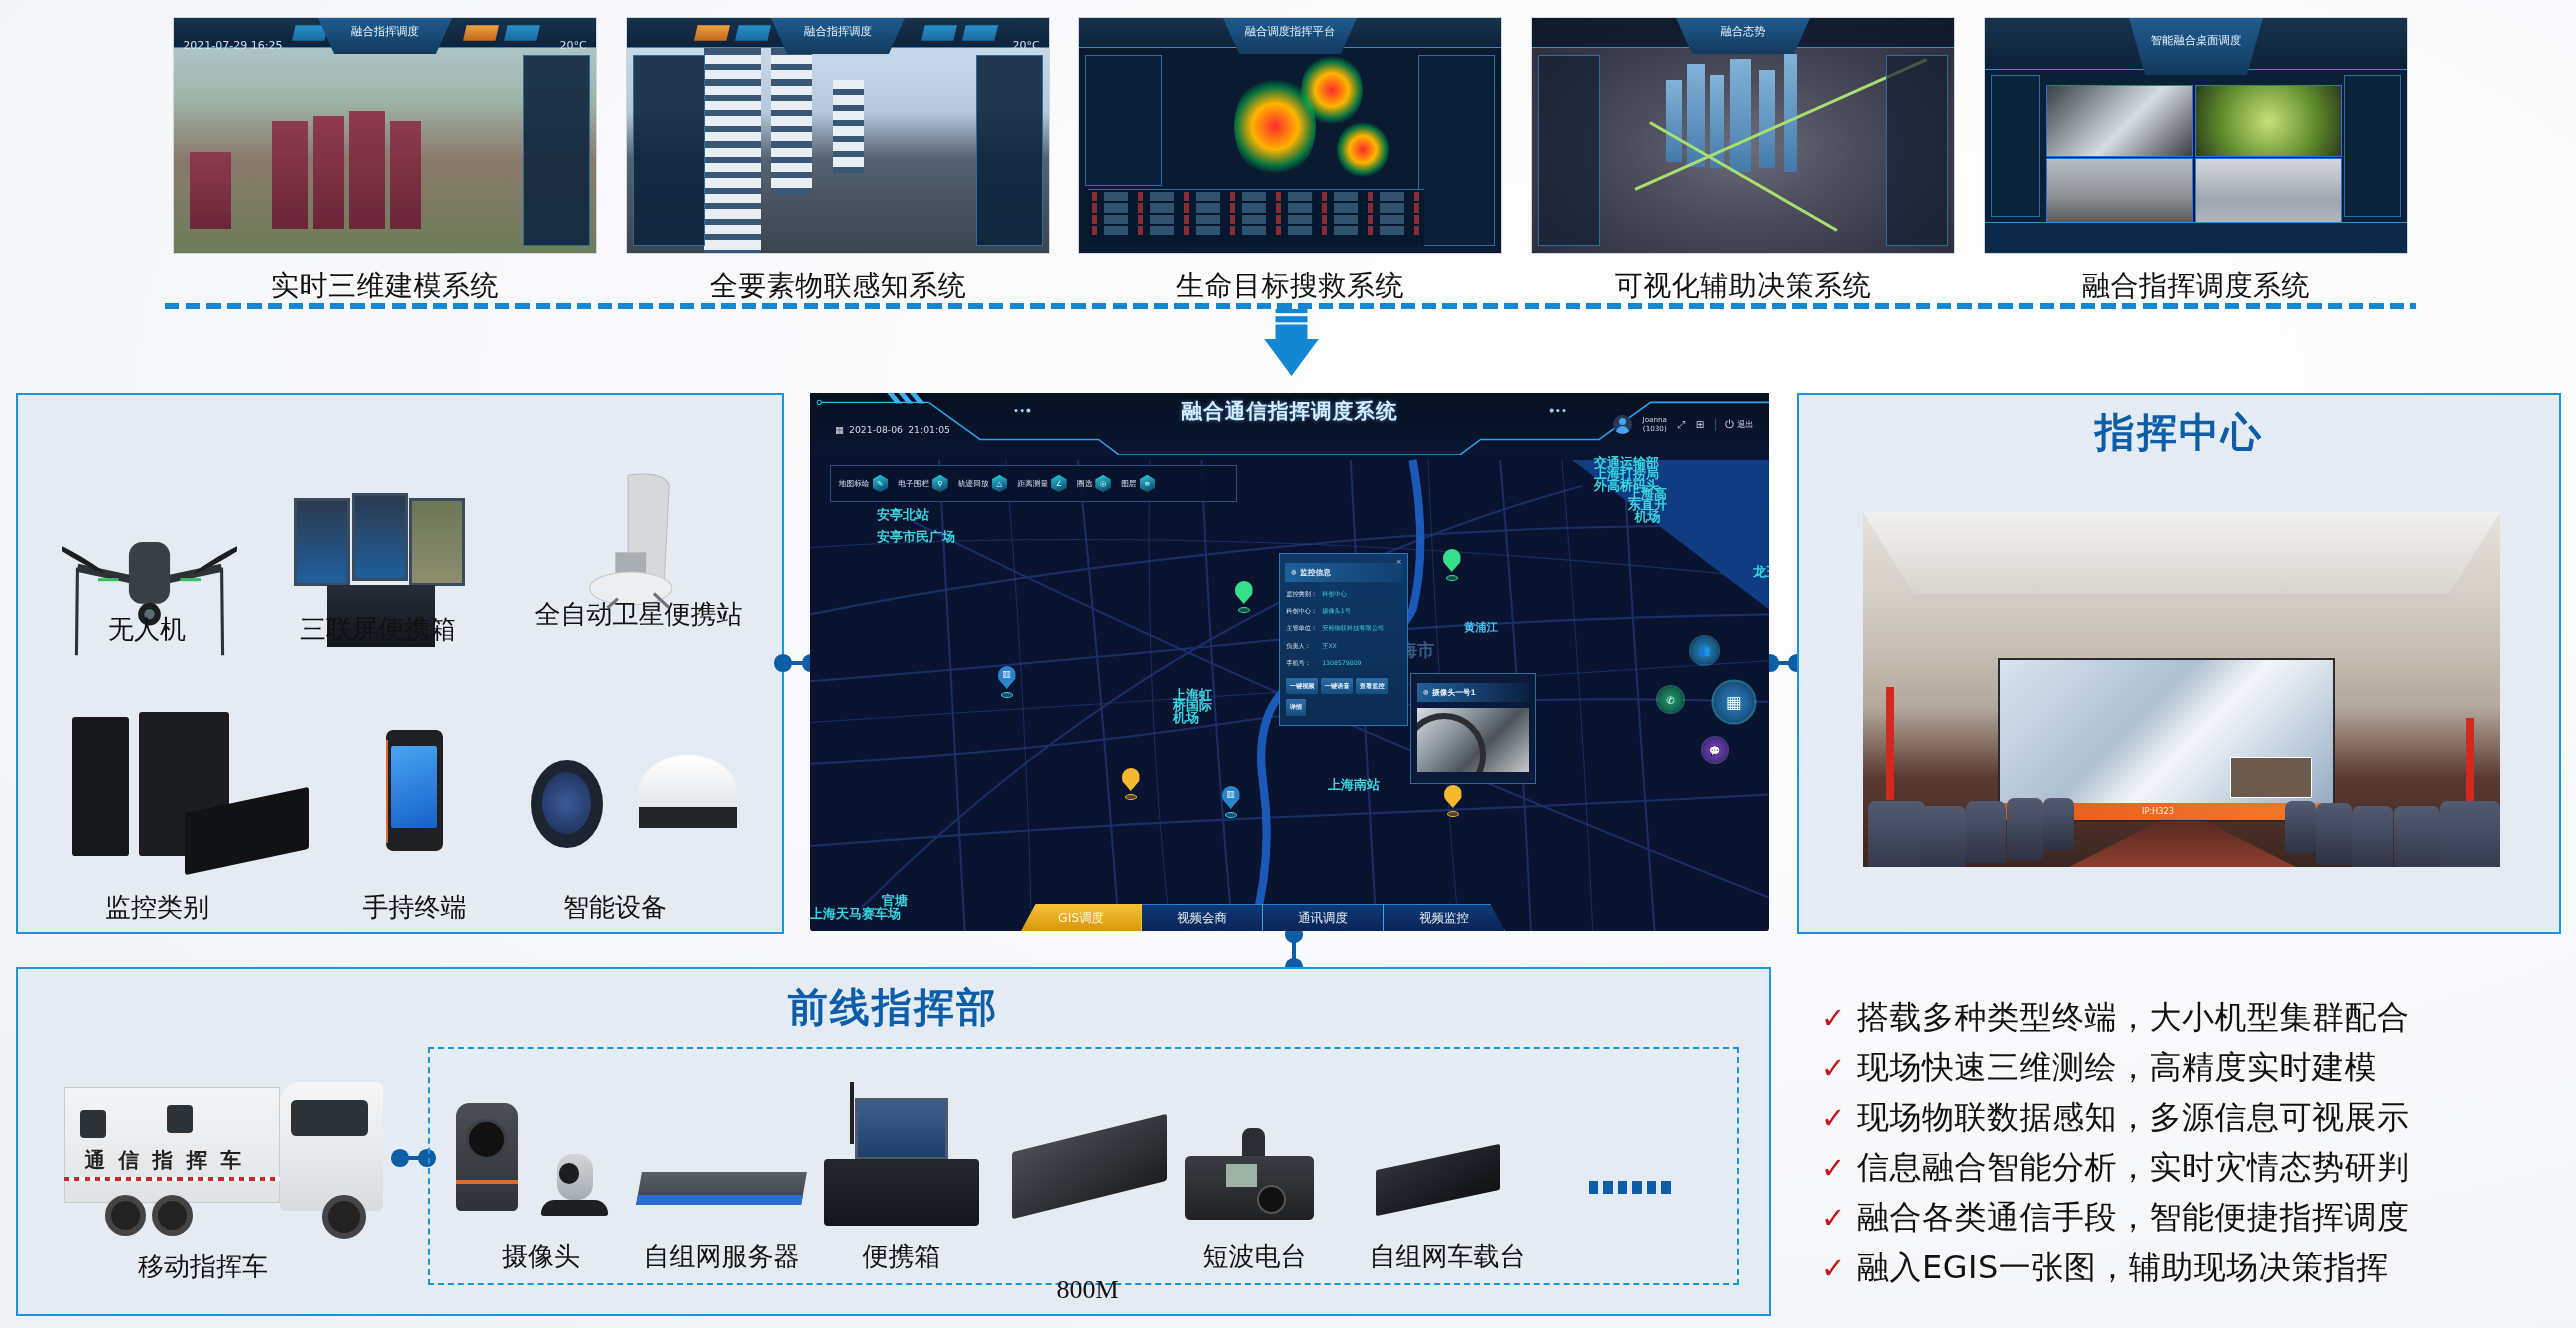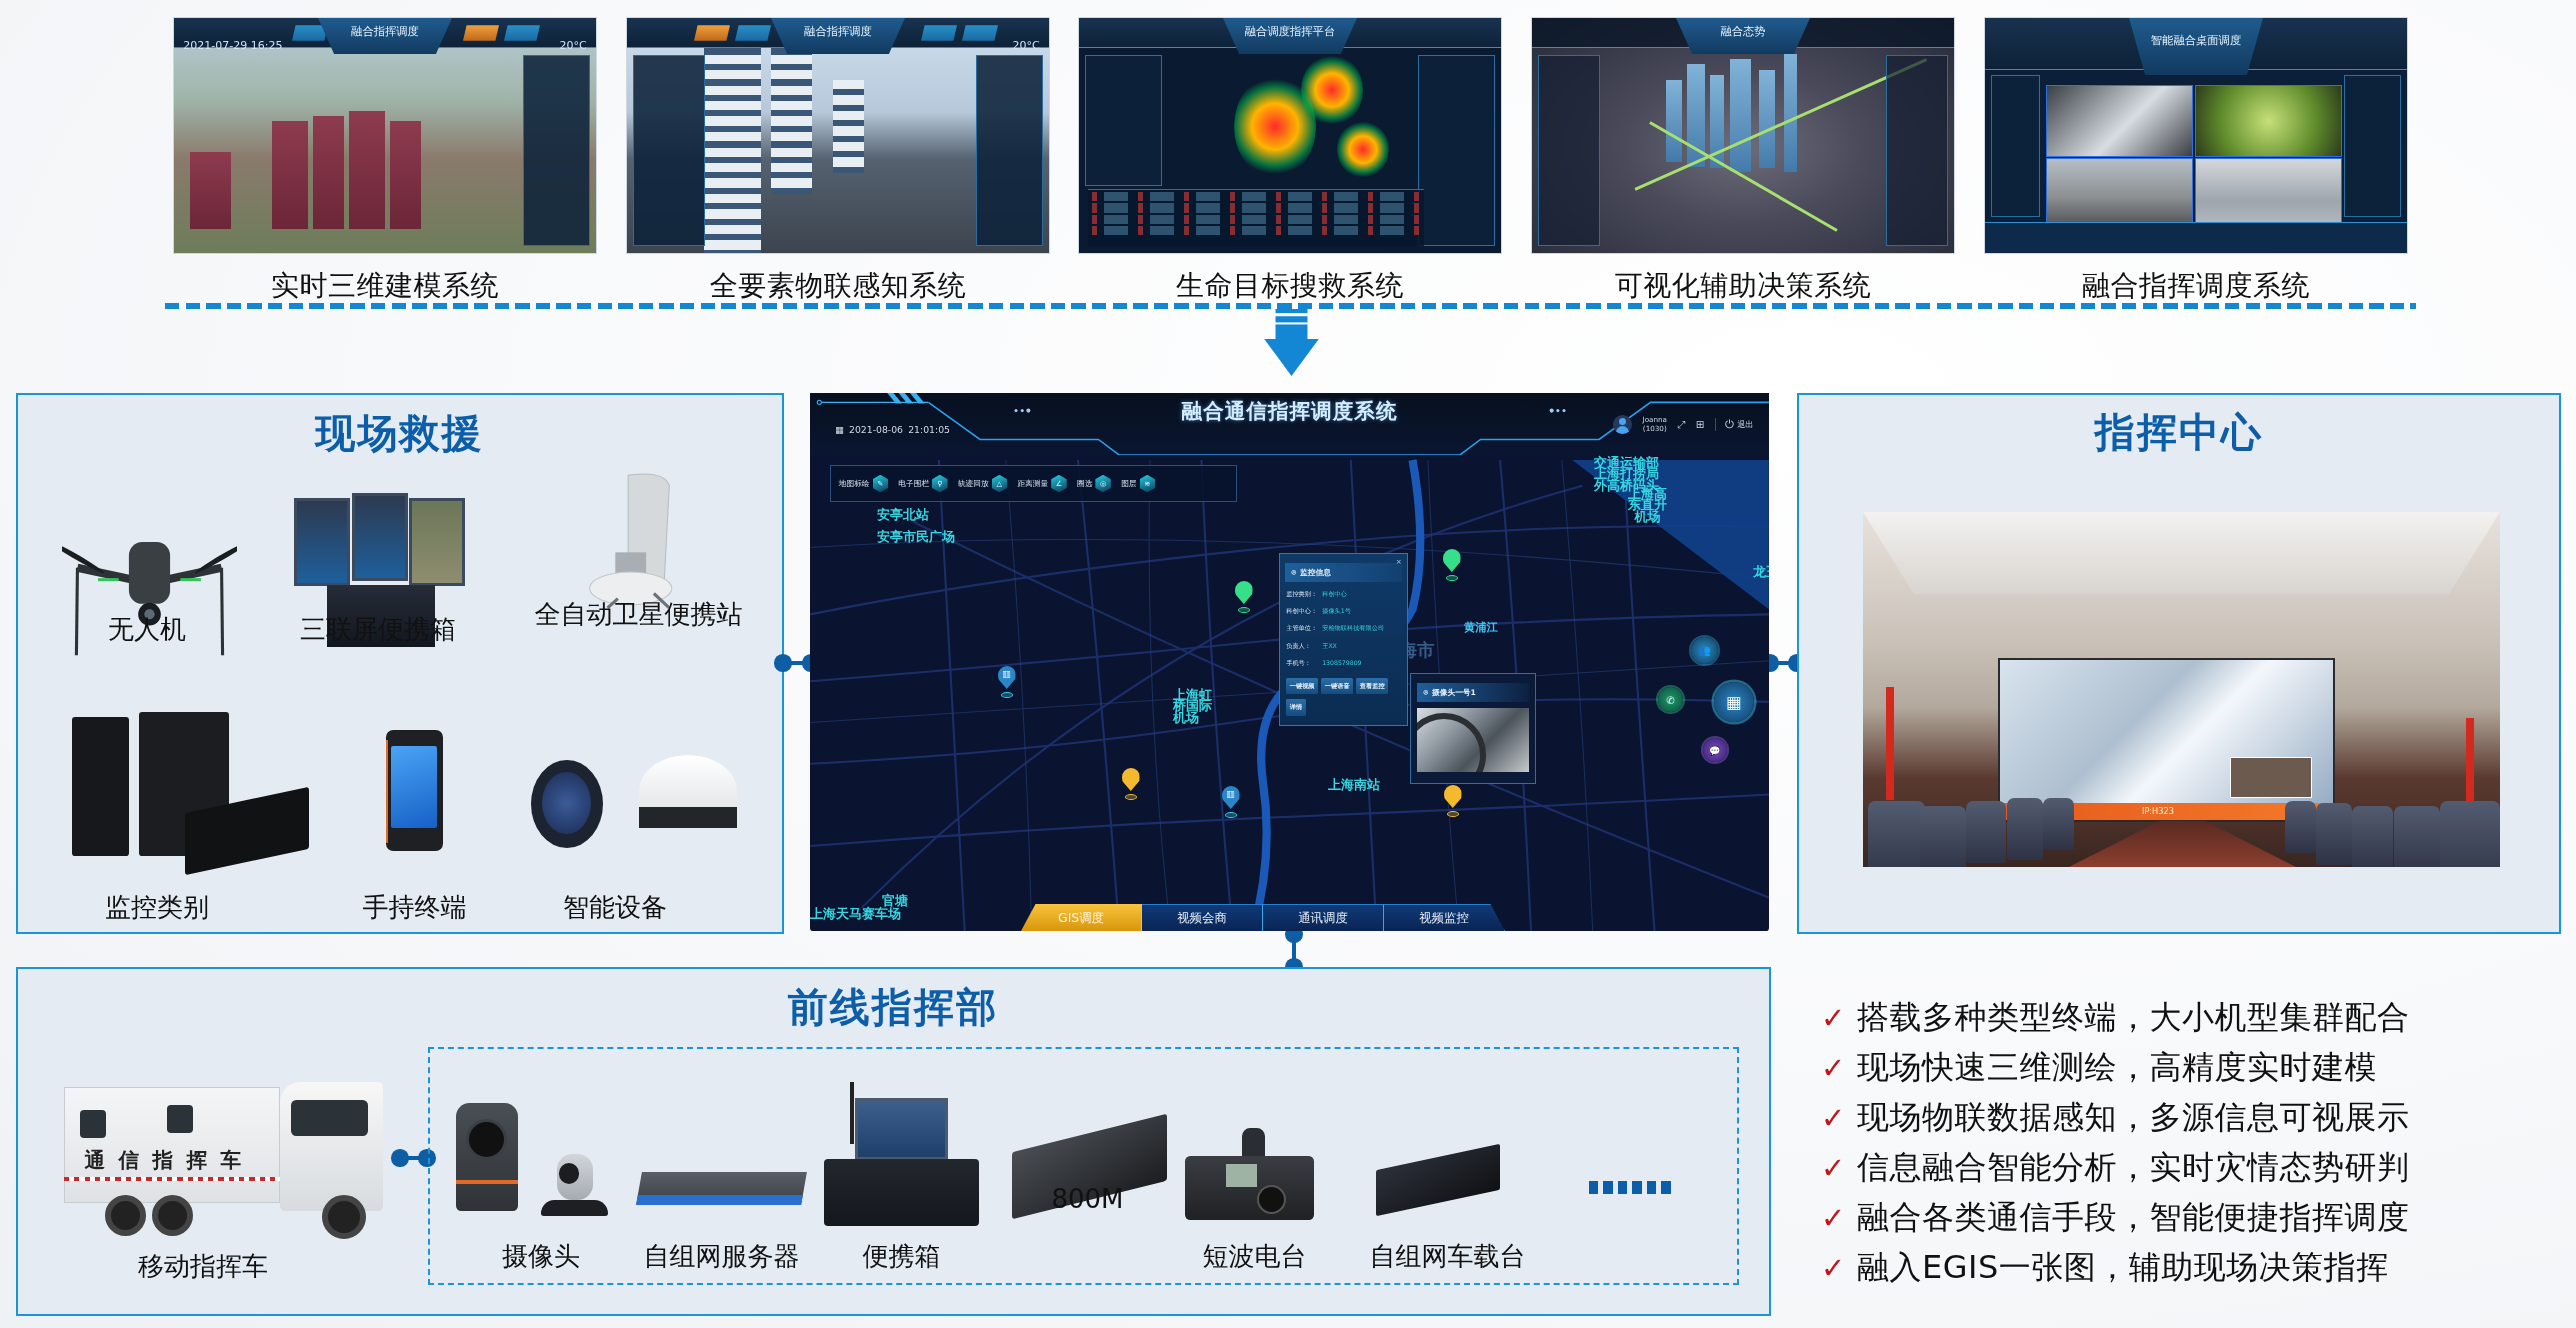--- a/index.html
+++ b/index.html
@@ -275,21 +275,20 @@
 
 <div class="dash-line"></div>
 <svg class="down-arrow" viewBox="0 0 106 130">
   <rect x="22" y="0" width="62" height="8" fill="#1487d4"></rect>
   <rect x="22" y="14" width="62" height="12" fill="#1487d4"></rect>
   <rect x="22" y="30" width="62" height="30" fill="#1487d4"></rect>
   <polygon points="0,58 106,58 53,130" fill="#1487d4"></polygon>
 </svg>
 
 <div class="panel" style="left:15.5px;top:393px;width:768px;height:541px;">
-  <div class="panel-title" style="top:11.3px;">现场救援</div>
 
   <svg class="device" style="left:44px;top:111px;" width="175" height="170" viewBox="0 0 340 330">
     <line x1="170" y1="150" x2="30" y2="120" stroke="#2d3236" stroke-width="16"></line>
     <line x1="170" y1="150" x2="310" y2="120" stroke="#2d3236" stroke-width="16"></line>
     <line x1="30" y1="120" x2="28" y2="290" stroke="#2d3236" stroke-width="6"></line>
     <line x1="310" y1="120" x2="312" y2="290" stroke="#2d3236" stroke-width="6"></line>
     <ellipse cx="30" cy="100" rx="60" ry="5" fill="#1b1e21" transform="rotate(30 30 100)"></ellipse>
     <ellipse cx="310" cy="100" rx="60" ry="5" fill="#1b1e21" transform="rotate(-30 310 100)"></ellipse>
     <rect x="130" y="70" width="80" height="120" rx="26" fill="#3a3f44"></rect>
     <circle cx="170" cy="210" r="22" fill="#1b1e21"></circle>
@@ -616,21 +615,21 @@
 <div class="device-label" style="left:634px;top:1239px;width:175px;">自组网服务器</div>
 
 <div class="abs" style="left:819px;top:1082px;width:165px;height:144px;">
   <div style="position:absolute;left:31px;top:0;width:4.1px;height:62px;background:#222;"></div>
   <div style="position:absolute;left:36px;top:15.5px;width:93px;height:62px;background:linear-gradient(180deg,#3d5f8c,#1e3f6a);border:3.1px solid #4c5a6e;"></div>
   <div style="position:absolute;left:5.2px;top:77px;width:155px;height:67px;background:linear-gradient(180deg,#23272e,#14171c);border-radius:4.1px;"></div>
 </div>
 <div class="device-label" style="left:845px;top:1239px;width:113px;">便携箱</div>
 
 <div class="abs" style="left:1012px;top:1133px;width:155px;height:67px;background:linear-gradient(160deg,#4a4e54,#1b1d20);transform:skewY(-14deg);border-radius:3.1px;"></div>
-<div class="device-label" style="left:1036px;top:1184px;width:103px;">800M</div>
+<div class="device-label" style="left:1036px;top:1275px;width:103px;font-family:Liberation Serif, serif;">800M</div>
 
 <div class="abs" style="left:1185px;top:1128px;width:129px;height:93px;">
   <div style="position:absolute;left:57px;top:0;width:23px;height:36px;background:#2a2d31;border-radius:8.2px;"></div>
   <div style="position:absolute;left:0;top:28px;width:129px;height:64px;background:linear-gradient(180deg,#3a3d42,#1f2124);border-radius:5.2px;"></div>
   <div style="position:absolute;left:41px;top:36px;width:31px;height:23px;background:#9fb3a5;"></div>
   <div style="position:absolute;left:72px;top:57px;width:29px;height:29px;border-radius:50%;background:#111;border:2.1px solid #555;"></div>
 </div>
 <div class="device-label" style="left:1190px;top:1239px;width:129px;">短波电台</div>
 
 <div class="abs" style="left:1376px;top:1157px;width:124px;height:46px;background:linear-gradient(160deg,#2c3039,#0f1114);transform:skewY(-12deg);border-radius:2.1px;"></div>

